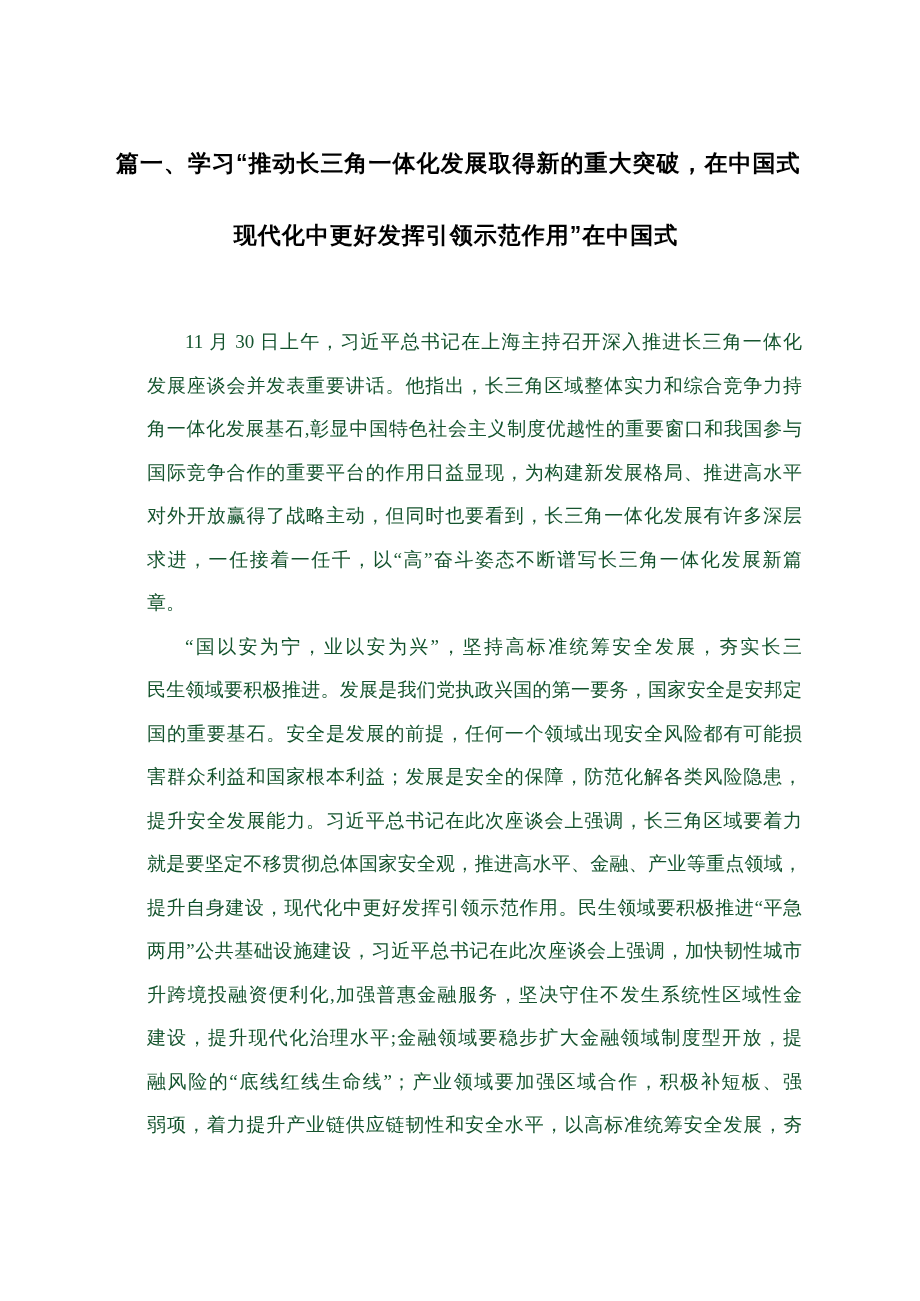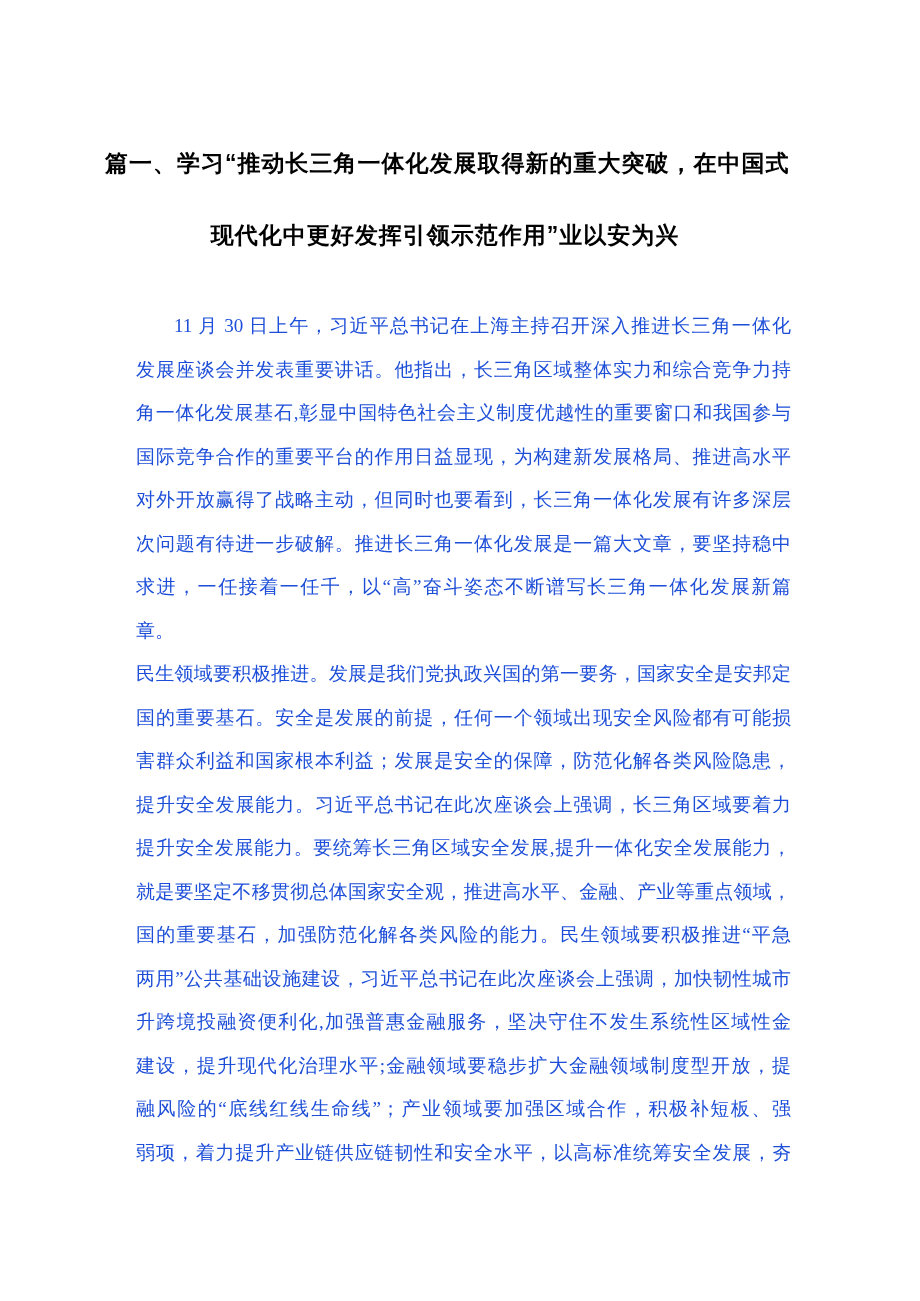--- a/index.html
+++ b/index.html
@@ -9,20 +9,21 @@
     background: #ffffff;
     position: relative;
     font-family: "Liberation Serif", "DejaVu Serif", serif;
     color: #111111;
     overflow: hidden;
   }
   .doc-page {
     position: absolute;
     inset: 0;
     background: #ffffff;
+    margin-left: 11px;
   }
   .doc-title {
     position: absolute;
     left: 105px;
     top: 127px;
     width: 680px;
     font-family: "Liberation Sans", "DejaVu Sans", sans-serif;
     font-weight: 700;
     font-size: 23px;
     letter-spacing: 1px;
@@ -30,66 +31,65 @@
     text-align: center;
     color: #000000;
   }
   .doc-title .t-line {
     height: 72px;
     white-space: nowrap;
   }
   .doc-body {
     position: absolute;
     left: 136px;
-    top: 304px;
+    top: 320px;
     width: 655px;
     font-size: 19px;
     line-height: 43.5px;
-    color: #1d4ed8;
+    color: #14532d;
   }
   .b-line {
     height: 43.5px;
     overflow: hidden;
     text-align: justify;
     text-align-last: justify;
   }
   .b-line.indent { text-indent: 2em; }
   .b-line.end { text-align-last: left; }
 </style>
 </head>
 <body>
 
 <div class="doc-page">
 
   <div class="doc-title">
     <div class="t-line">篇一、学习“推动长三角一体化发展取得新的重大突破，在中国式</div>
-    <div class="t-line">现代化中更好发挥引领示范作用”业以安为兴</div>
+    <div class="t-line">现代化中更好发挥引领示范作用”在中国式</div>
   </div>
 
   <div class="doc-body">
 
     <div>
       <div class="b-line indent">11 月 30 日上午，习近平总书记在上海主持召开深入推进长三角一体化</div>
       <div class="b-line">发展座谈会并发表重要讲话。他指出，长三角区域整体实力和综合竞争力持</div>
       <div class="b-line">角一体化发展基石,彰显中国特色社会主义制度优越性的重要窗口和我国参与</div>
       <div class="b-line">国际竞争合作的重要平台的作用日益显现，为构建新发展格局、推进高水平</div>
       <div class="b-line">对外开放赢得了战略主动，但同时也要看到，长三角一体化发展有许多深层</div>
-      <div class="b-line">次问题有待进一步破解。推进长三角一体化发展是一篇大文章，要坚持稳中</div>
       <div class="b-line">求进，一任接着一任千，以“高”奋斗姿态不断谱写长三角一体化发展新篇</div>
       <div class="b-line end">章。</div>
     </div>
 
     <div>
+      <div class="b-line indent">“国以安为宁，业以安为兴”，坚持高标准统筹安全发展，夯实长三</div>
       <div class="b-line">民生领域要积极推进。发展是我们党执政兴国的第一要务，国家安全是安邦定</div>
       <div class="b-line">国的重要基石。安全是发展的前提，任何一个领域出现安全风险都有可能损</div>
       <div class="b-line">害群众利益和国家根本利益；发展是安全的保障，防范化解各类风险隐患，</div>
       <div class="b-line">提升安全发展能力。习近平总书记在此次座谈会上强调，长三角区域要着力</div>
-      <div class="b-line">提升安全发展能力。要统筹长三角区域安全发展,提升一体化安全发展能力，</div>
       <div class="b-line">就是要坚定不移贯彻总体国家安全观，推进高水平、金融、产业等重点领域，</div>
-      <div class="b-line">国的重要基石，加强防范化解各类风险的能力。民生领域要积极推进“平急</div>
+      <div class="b-line">提升自身建设，现代化中更好发挥引领示范作用。民生领域要积极推进“平急</div>
       <div class="b-line">两用”公共基础设施建设，习近平总书记在此次座谈会上强调，加快韧性城市</div>
       <div class="b-line">升跨境投融资便利化,加强普惠金融服务，坚决守住不发生系统性区域性金</div>
       <div class="b-line">建设，提升现代化治理水平;金融领域要稳步扩大金融领域制度型开放，提</div>
       <div class="b-line">融风险的“底线红线生命线”；产业领域要加强区域合作，积极补短板、强</div>
       <div class="b-line">弱项，着力提升产业链供应链韧性和安全水平，以高标准统筹安全发展，夯</div>
     </div>
 
   </div>
 
 </div>

